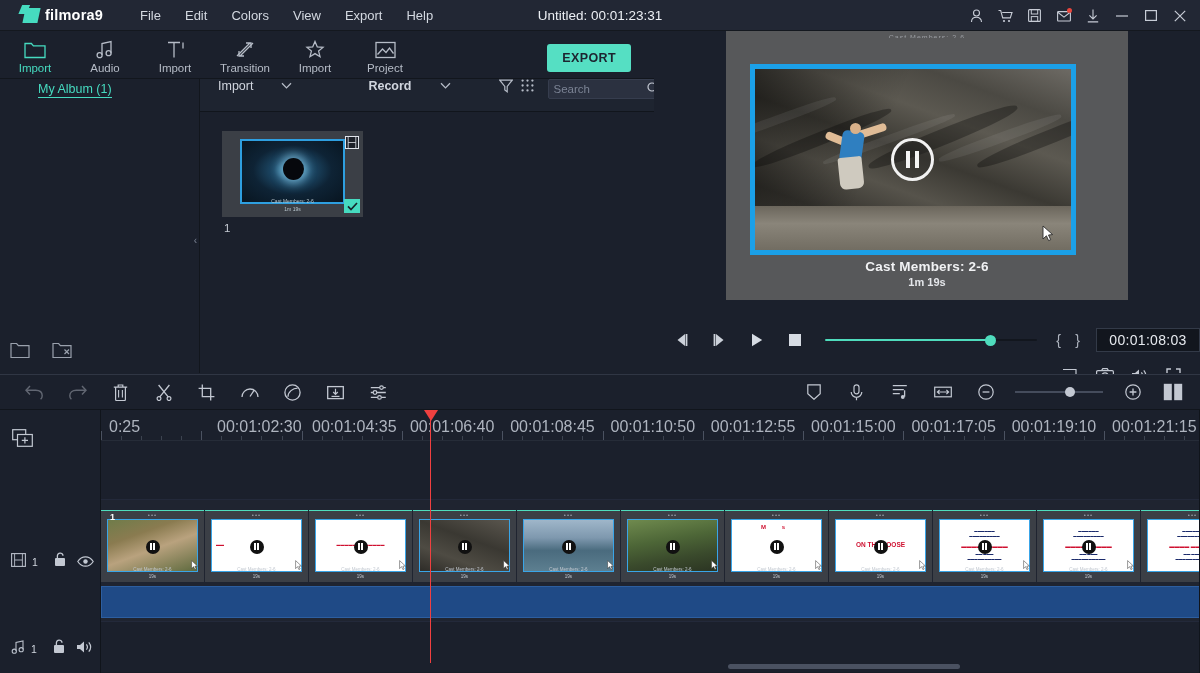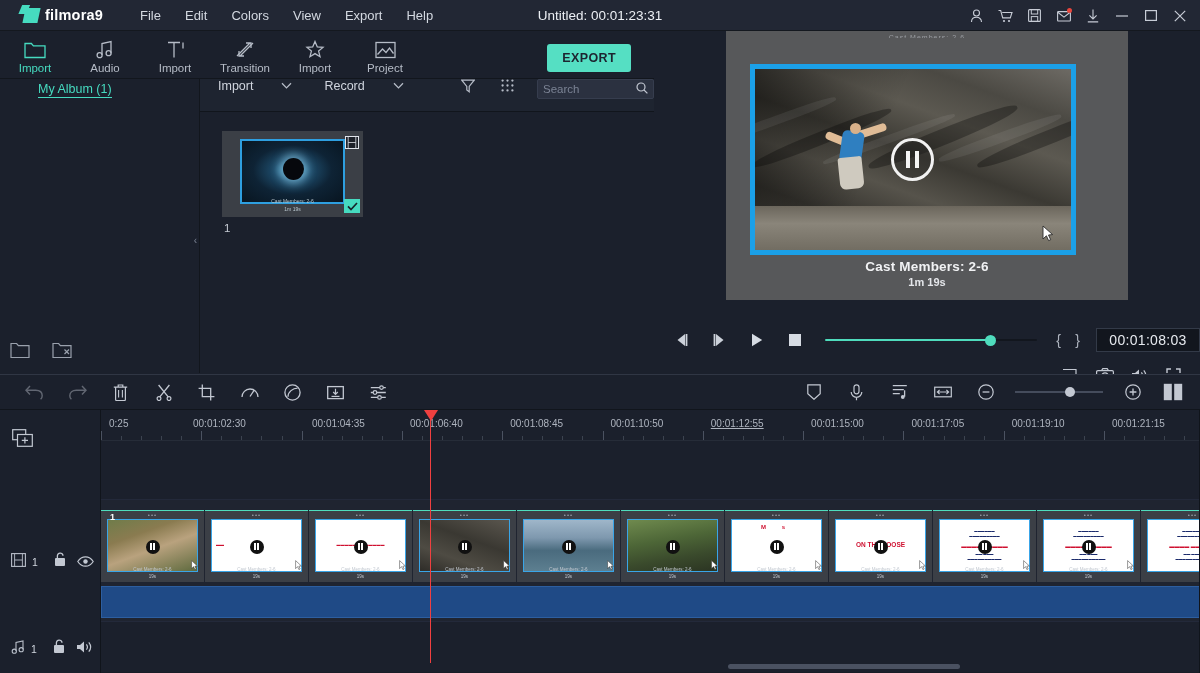--- a/index.html
+++ b/index.html
@@ -267,21 +267,21 @@
   .timeline { position: absolute; left: 0; top: 410px; width: 1200px; height: 263px; background: #181d27; }
   .tl-headcol {
     position: absolute; left: 0; top: 0; width: 101px; height: 263px;
     background: #1b202c; border-right: 1px solid #10141b;
   }
   .addtrack { position: absolute; left: 12px; top: 19px; }
   .tl-ruler {
     position: absolute; left: 101px; top: 0; right: 0; height: 31px;
     background: #1b202c; border-bottom: 1px solid #262c38;
   }
-  .rt { position: absolute; top: 8px; font-size: 10px; color: #aeb4bf; white-space: nowrap; }
+  .rt { position: absolute; top: 8px; font-size: 16px; color: #aeb4bf; white-space: nowrap; }
   .rtick { position: absolute; bottom: 0; width: 1px; height: 9px; background: #4b5261; }
   .rsub { position: absolute; bottom: 0; width: 1px; height: 4px; background: #3c4350; }
 
   .tl-body { position: absolute; left: 101px; top: 31px; right: 0; bottom: 0; background: #181d27; }
   .tl-spacer { height: 59px; background: #1b202c; border-bottom: 1px solid #23293a; }
   .vtrack {
     position: relative; height: 122px; background: #1f2430;
     border-bottom: 1px solid #23293a;
   }
   .clip-strip { position: absolute; left: 0; top: 10px; height: 72px; display: flex; }
@@ -481,21 +481,21 @@
   <div class="mediapanel">
     <div class="mtoolbar">
       <div class="mt-btn">
         <span>Import</span>
         <span>
           <svg width="11" height="8" viewBox="0 0 11 8">
               <path d="M1 1.3 5.5 5.9 10 1.3" fill="none" stroke="#b6bcc7" stroke-width="1.3"></path>
             </svg>
         </span>
       </div>
-      <div class="mt-btn" style="margin-left:24px;">
+      <div class="mt-btn" style="margin-left:68px;font-weight:bold;">
         <span>Record</span>
         <span>
           <svg width="11" height="8" viewBox="0 0 11 8">
               <path d="M1 1.3 5.5 5.9 10 1.3" fill="none" stroke="#b6bcc7" stroke-width="1.3"></path>
             </svg>
         </span>
       </div>
       <div class="mt-ico" style="margin-left:40px;">
         <svg width="14" height="14" viewBox="0 0 14 14">
             <path d="M0.8 1.2h12.4L8.2 7.4v5.4L5.8 11V7.4z" fill="none" stroke="#b6bcc7" stroke-width="1.2"></path>
@@ -812,21 +812,21 @@
       </div>
     </div>
 
     <div class="tl-ruler" id="ruler">
         <div class="rt" style="left: 8px;">0:25</div>
         <div class="rtick" style="left: 0px;"></div>
         <div class="rsub" style="left: 20.06px;"></div>
         <div class="rsub" style="left: 40.12px;"></div>
         <div class="rsub" style="left: 60.18px;"></div>
         <div class="rsub" style="left: 80.24px;"></div>
-        <div class="rt" style="left: 92px;">00:01:02:30</div>
+        <div class="rt" style="left: 116px;">00:01:02:30</div>
         <div class="rtick" style="left: 100.3px;"></div>
         <div class="rsub" style="left: 120.36px;"></div>
         <div class="rsub" style="left: 140.42px;"></div>
         <div class="rsub" style="left: 160.48px;"></div>
         <div class="rsub" style="left: 180.54px;"></div>
         <div class="rt" style="left: 211px;">00:01:04:35</div>
         <div class="rtick" style="left: 200.6px;"></div>
         <div class="rsub" style="left: 220.66px;"></div>
         <div class="rsub" style="left: 240.72px;"></div>
         <div class="rsub" style="left: 260.78px;"></div>
@@ -842,21 +842,21 @@
         <div class="rsub" style="left: 421.26px;"></div>
         <div class="rsub" style="left: 441.32px;"></div>
         <div class="rsub" style="left: 461.38px;"></div>
         <div class="rsub" style="left: 481.44px;"></div>
         <div class="rt" style="left: 509.5px;">00:01:10:50</div>
         <div class="rtick" style="left: 501.5px;"></div>
         <div class="rsub" style="left: 521.56px;"></div>
         <div class="rsub" style="left: 541.62px;"></div>
         <div class="rsub" style="left: 561.68px;"></div>
         <div class="rsub" style="left: 581.74px;"></div>
-        <div class="rt" style="left: 609.8px; text-decoration: underline;">00:01:12:55</div>
+        <div class="rt" style="left: 609.8px;">00:01:12:55</div>
         <div class="rtick" style="left: 601.8px;"></div>
         <div class="rsub" style="left: 621.86px;"></div>
         <div class="rsub" style="left: 641.92px;"></div>
         <div class="rsub" style="left: 661.98px;"></div>
         <div class="rsub" style="left: 682.04px;"></div>
         <div class="rt" style="left: 710.1px;">00:01:15:00</div>
         <div class="rtick" style="left: 702.1px;"></div>
         <div class="rsub" style="left: 722.16px;"></div>
         <div class="rsub" style="left: 742.22px;"></div>
         <div class="rsub" style="left: 762.28px;"></div>

